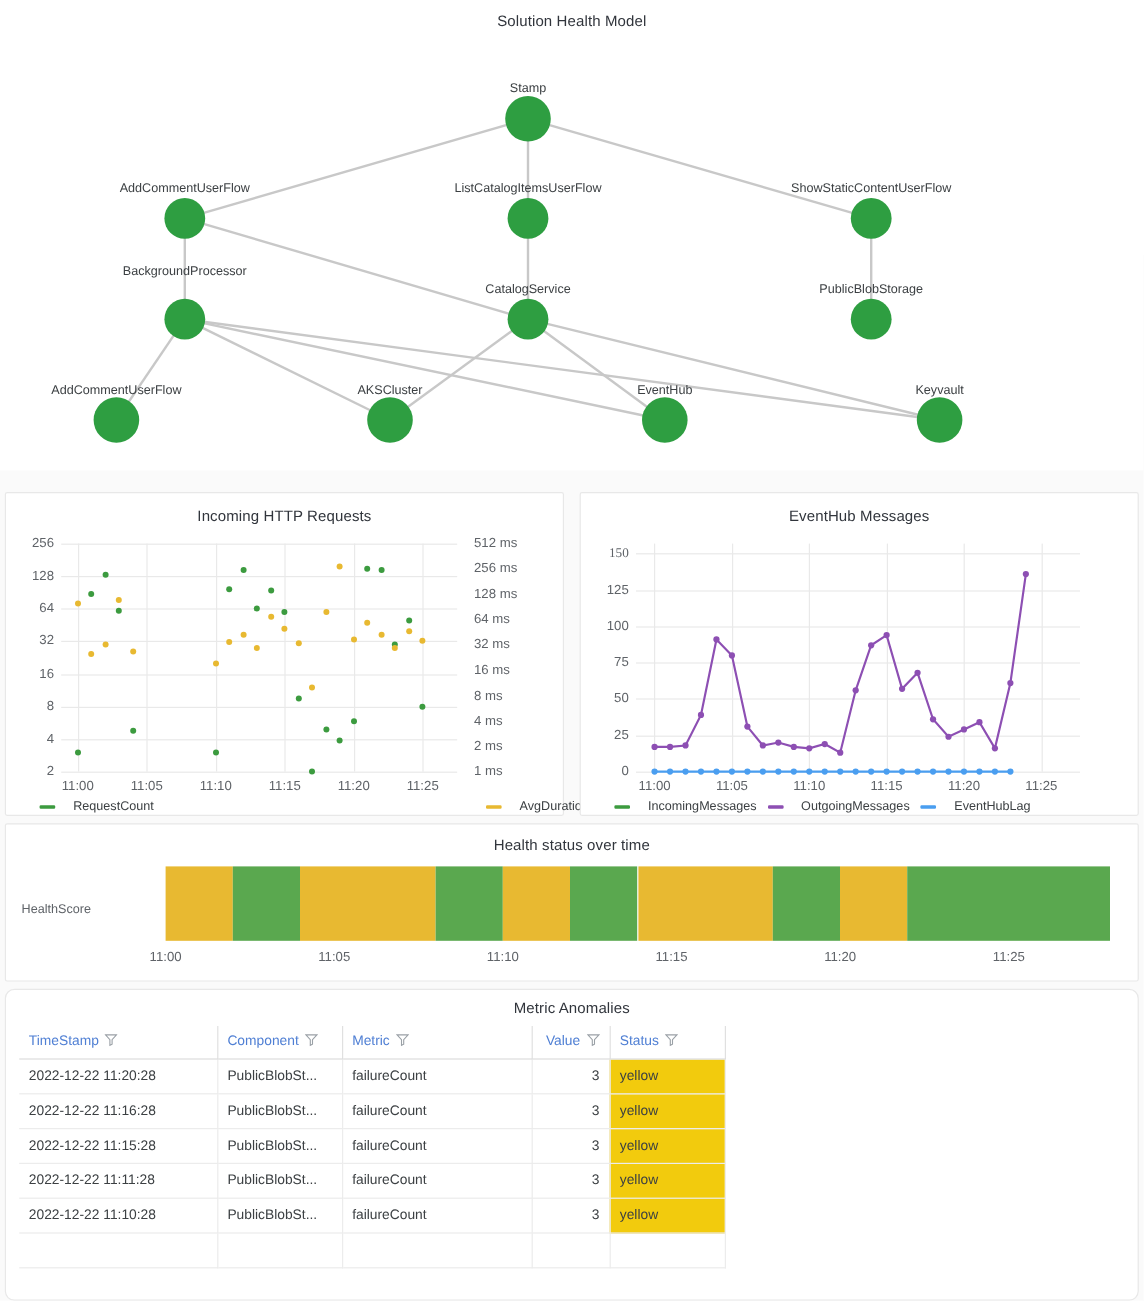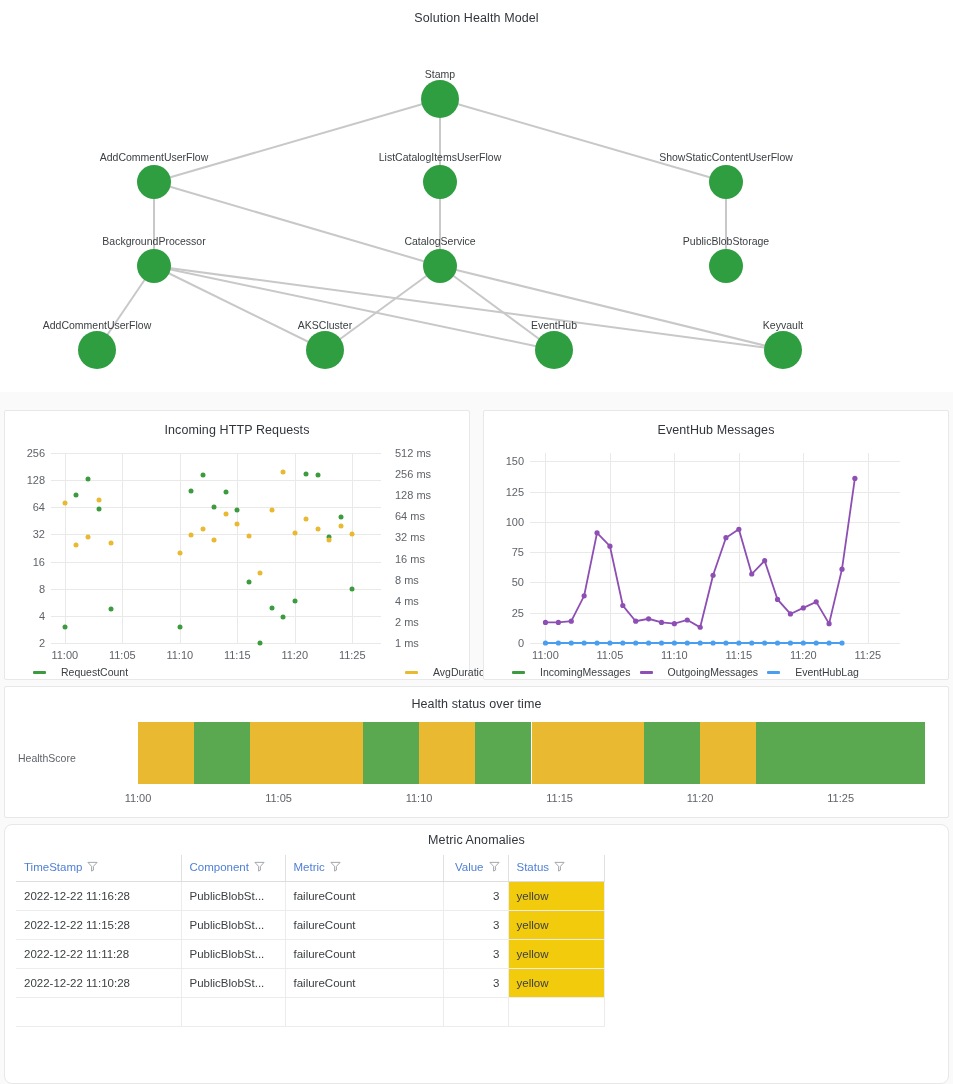--- a/index.html
+++ b/index.html
@@ -95,21 +95,21 @@
     <div id="graph-nodes">
         <div class="node-circle" style="left:421px; top:80px; width:38px; height:38px; background:#2e9e41;"></div>
         <div class="node-label" style="left:440px; top:68px;">Stamp</div>
         <div class="node-circle" style="left:137px; top:165px; width:34px; height:34px; background:#2e9e41;"></div>
         <div class="node-label" style="left:154px; top:151px;">AddCommentUserFlow</div>
         <div class="node-circle" style="left:423px; top:165px; width:34px; height:34px; background:#2e9e41;"></div>
         <div class="node-label" style="left:440px; top:151px;">ListCatalogItemsUserFlow</div>
         <div class="node-circle" style="left:709px; top:165px; width:34px; height:34px; background:#2e9e41;"></div>
         <div class="node-label" style="left:726px; top:151px;">ShowStaticContentUserFlow</div>
         <div class="node-circle" style="left:137px; top:249px; width:34px; height:34px; background:#2e9e41;"></div>
-        <div class="node-label" style="left:154px; top:235px;">BackgroundProcessor</div>
+        <div class="node-label" style="left:154px; top:220px;">BackgroundProcessor</div>
         <div class="node-circle" style="left:423px; top:249px; width:34px; height:34px; background:#2e9e41;"></div>
         <div class="node-label" style="left:440px; top:235px;">CatalogService</div>
         <div class="node-circle" style="left:709px; top:249px; width:34px; height:34px; background:#2e9e41;"></div>
         <div class="node-label" style="left:726px; top:235px;">PublicBlobStorage</div>
         <div class="node-circle" style="left:78px; top:331px; width:38px; height:38px; background:#2e9e41;"></div>
         <div class="node-label" style="left:97px; top:319px;">AddCommentUserFlow</div>
         <div class="node-circle" style="left:306px; top:331px; width:38px; height:38px; background:#2e9e41;"></div>
         <div class="node-label" style="left:325px; top:319px;">AKSCluster</div>
         <div class="node-circle" style="left:535px; top:331px; width:38px; height:38px; background:#2e9e41;"></div>
         <div class="node-label" style="left:554px; top:319px;">EventHub</div>
@@ -286,21 +286,21 @@
           <circle cx="311.98606271777004" cy="190" r="2.6" fill="#4a9ef0"></circle>
         </svg>
       </div>
     <div id="eh-axes">
         <div class="ytick left" style="left:4px; top:232px; width:36px;">0</div>
         <div class="ytick left" style="left:4px; top:201.74522292993632px; width:36px;">25</div>
         <div class="ytick left" style="left:4px; top:171.4904458598726px; width:36px;">50</div>
         <div class="ytick left" style="left:4px; top:141.23566878980893px; width:36px;">75</div>
         <div class="ytick left" style="left:4px; top:110.98089171974523px; width:36px;">100</div>
         <div class="ytick left" style="left:4px; top:80.7261146496815px; width:36px;">125</div>
-        <div class="ytick left" style="left:4px; top:50.471337579617824px; width:36px;">150</div>
+        <div class="ytick left" style="left:4px; top:50.471337579617824px; width:36px;font-family:Liberation Serif, serif;">150</div>
         <div class="xtick" style="left:61.47038327526133px; top:238px;">11:00</div>
         <div class="xtick" style="left:125.93031358885017px; top:238px;">11:05</div>
         <div class="xtick" style="left:190.390243902439px; top:238px;">11:10</div>
         <div class="xtick" style="left:254.85017421602788px; top:238px;">11:15</div>
         <div class="xtick" style="left:319.31010452961675px; top:238px;">11:20</div>
         <div class="xtick" style="left:383.7700348432056px; top:238px;">11:25</div>
       </div>
     <div class="legend-row" id="eh-legend" style="left:28px; top:255px; width:430px;">
         <div class="legend-item" style="position:absolute; left:0px; top:0;">
           <span class="legend-swatch" style="background:#3c9b3f"></span>
@@ -359,20 +359,27 @@
             <th class="col-val num"><span>Value</span><span class="filter-icon"><svg width="11" height="11" viewBox="0 0 12 12">
                   <path d="M1 1.5h10l-4 4.4v4.1l-2 1v-5.1z" fill="none" stroke="#9aa0a6" stroke-width="1"></path>
                 </svg></span></th>
             <th class="col-sts"><span>Status</span><span class="filter-icon"><svg width="11" height="11" viewBox="0 0 12 12">
                   <path d="M1 1.5h10l-4 4.4v4.1l-2 1v-5.1z" fill="none" stroke="#9aa0a6" stroke-width="1"></path>
                 </svg></span></th>
           </tr>
         </thead>
       <tbody id="anom-body">
           <tr>
+            <td class="">2022-12-22 11:20:28</td>
+            <td class="">PublicBlobSt...</td>
+            <td class="">failureCount</td>
+            <td class="num ">3</td>
+            <td class="status-cell" style="background: rgb(242, 203, 13);">yellow</td>
+          </tr>
+          <tr>
             <td class="">2022-12-22 11:16:28</td>
             <td class="">PublicBlobSt...</td>
             <td class="">failureCount</td>
             <td class="num ">3</td>
             <td class="status-cell" style="background: rgb(242, 203, 13);">yellow</td>
           </tr>
           <tr>
             <td class="">2022-12-22 11:15:28</td>
             <td class="">PublicBlobSt...</td>
             <td class="">failureCount</td>

